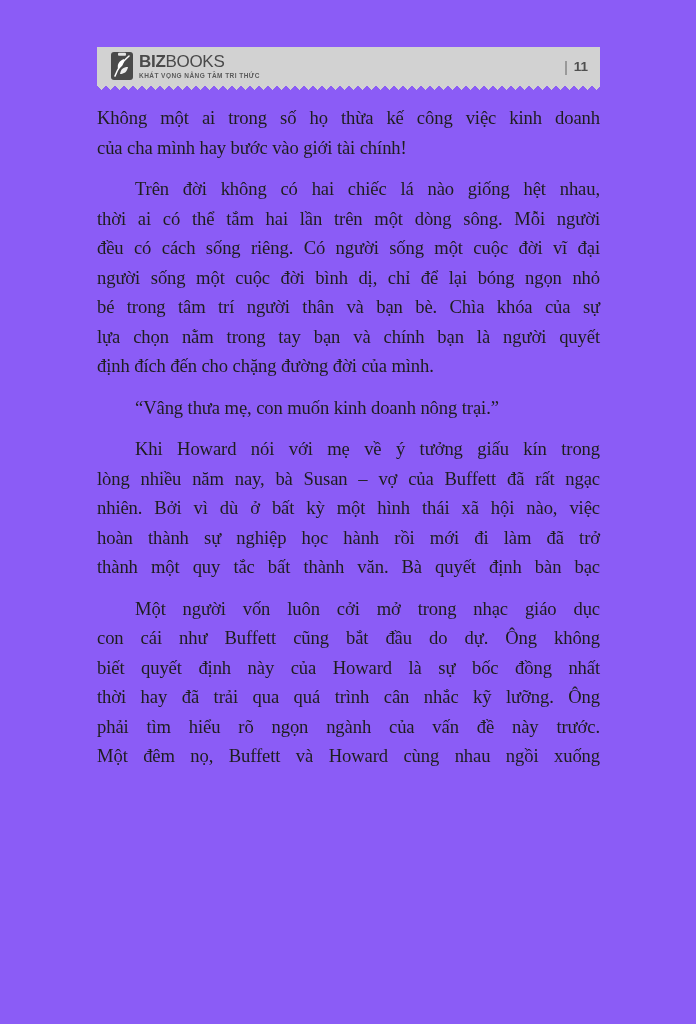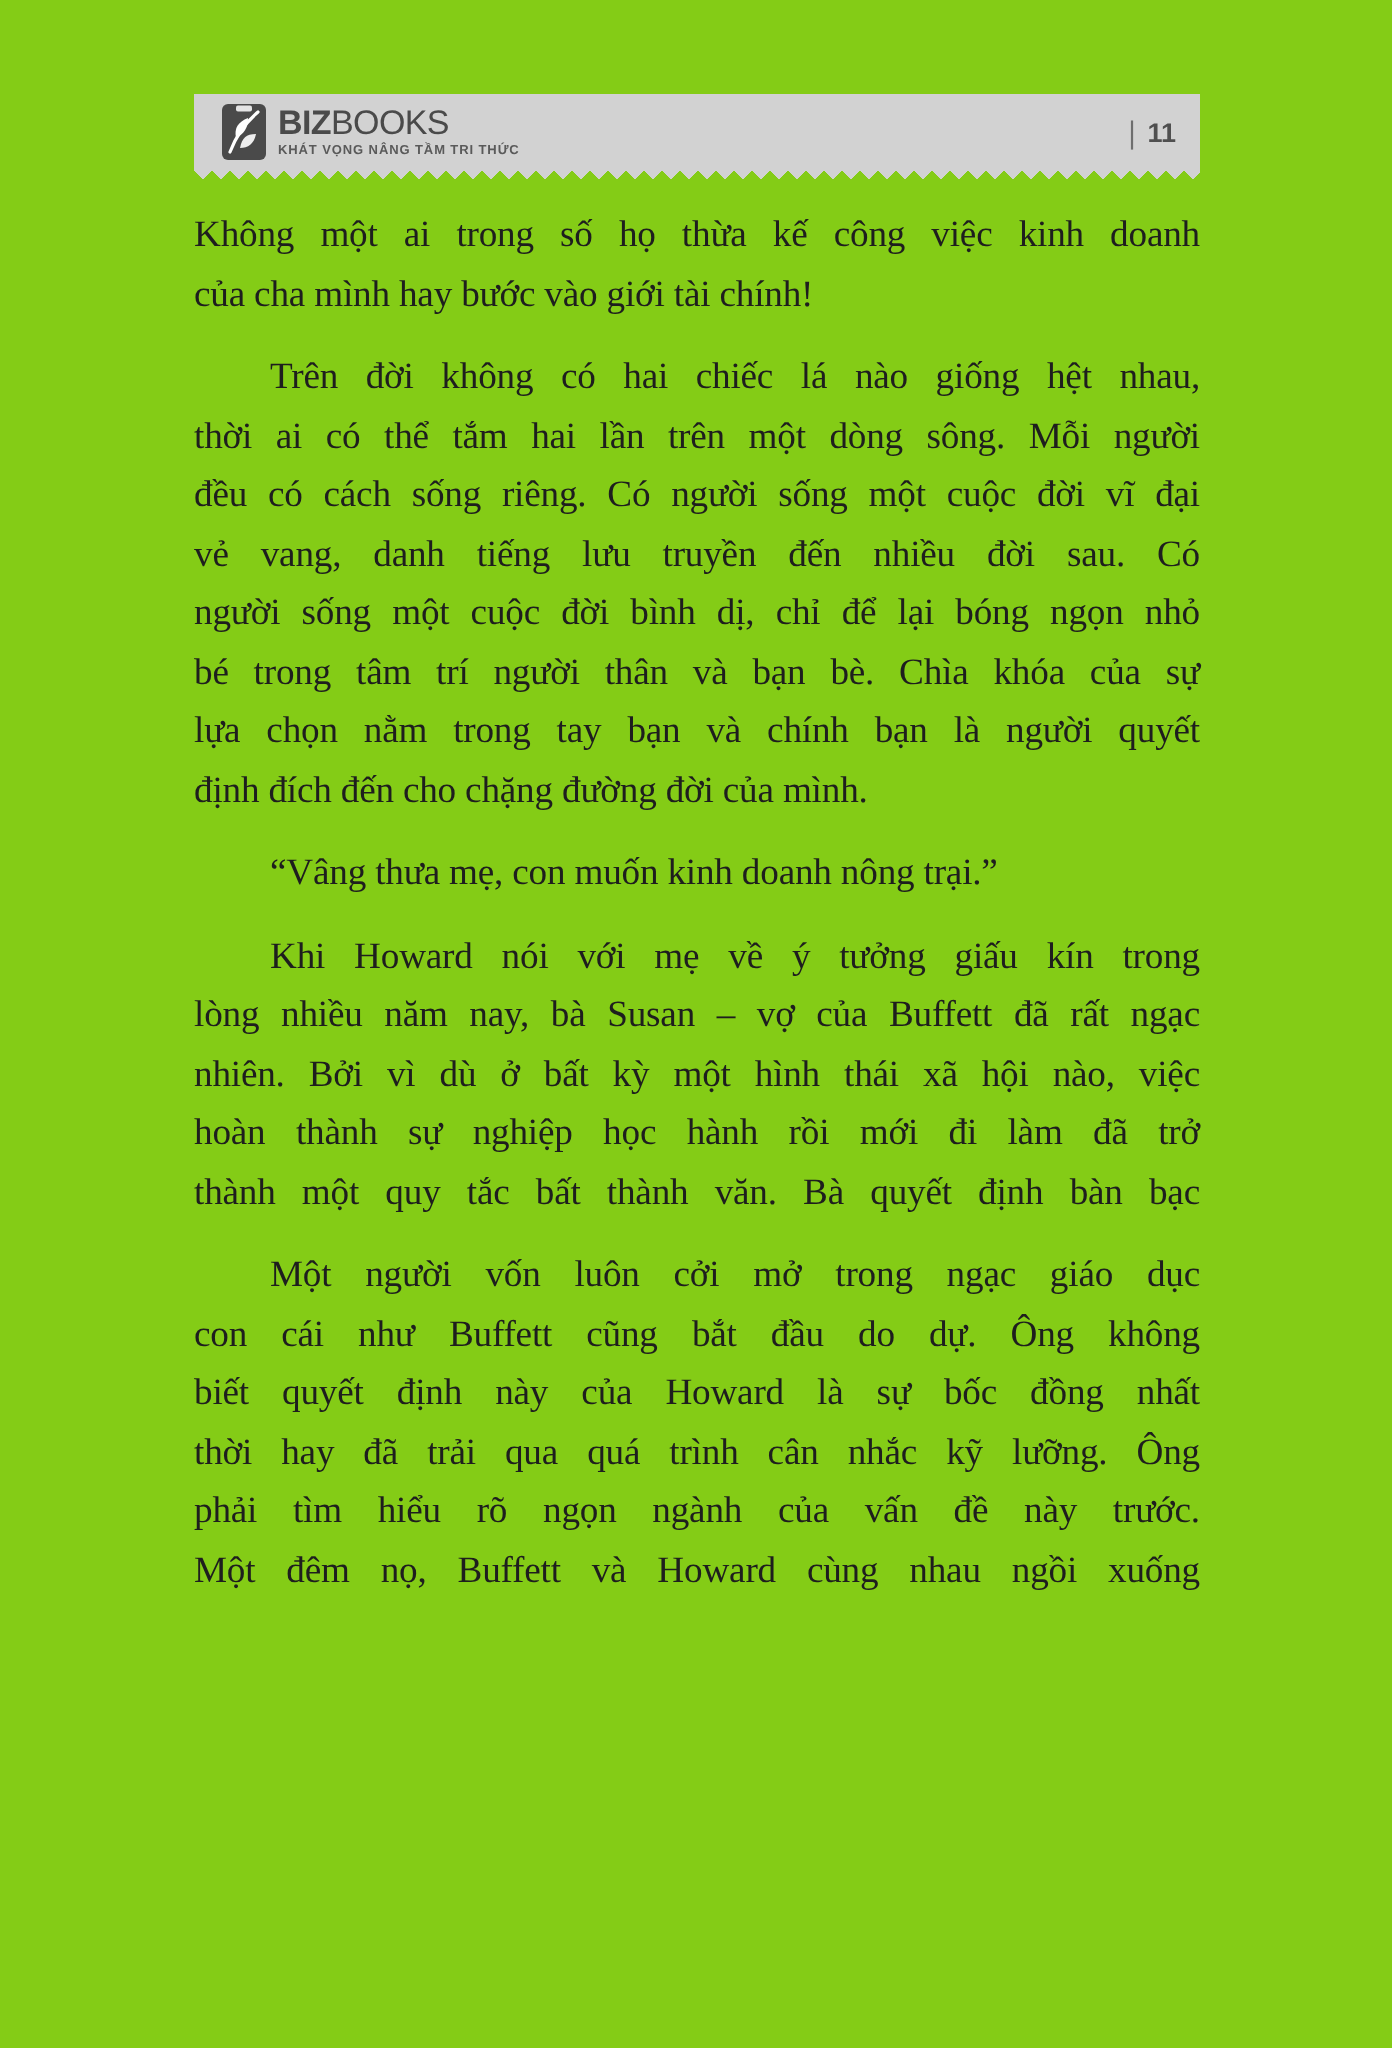--- a/index.html
+++ b/index.html
@@ -1,20 +1,20 @@
 <!DOCTYPE html>
 <html lang="vi"><head>
 <meta charset="utf-8">
 <style>
   html,body { margin:0; padding:0; }
   .page {
     position: relative;
     width: 696px;
     height: 1024px;
-    background: #84cc16;
+    background: #8b5cf6;
     overflow: hidden;
     font-family: "Liberation Serif", "DejaVu Serif", serif;
   }
 
   
   .runninghead {
     position: absolute;
     left: 97px;
     top: 47px;
     width: 503px;
@@ -112,38 +112,37 @@
 
   <main class="content" id="content">
       <div class="para">
         <div class="line">Không một ai trong số họ thừa kế công việc kinh doanh</div>
         <div class="line last-left">của cha mình hay bước vào giới tài chính!</div>
       </div>
       <div class="para">
         <div class="line first-indent">Trên đời không có hai chiếc lá nào giống hệt nhau,</div>
         <div class="line">thời ai có thể tắm hai lần trên một dòng sông. Mỗi người</div>
         <div class="line">đều có cách sống riêng. Có người sống một cuộc đời vĩ đại</div>
-        <div class="line">vẻ vang, danh tiếng lưu truyền đến nhiều đời sau. Có</div>
         <div class="line">người sống một cuộc đời bình dị, chỉ để lại bóng ngọn nhỏ</div>
         <div class="line">bé trong tâm trí người thân và bạn bè. Chìa khóa của sự</div>
         <div class="line">lựa chọn nằm trong tay bạn và chính bạn là người quyết</div>
         <div class="line last-left">định đích đến cho chặng đường đời của mình.</div>
       </div>
       <div class="para">
         <div class="line first-indent last-left">“Vâng thưa mẹ, con muốn kinh doanh nông trại.”</div>
       </div>
       <div class="para">
         <div class="line first-indent">Khi Howard nói với mẹ về ý tưởng giấu kín trong</div>
         <div class="line">lòng nhiều năm nay, bà Susan – vợ của Buffett đã rất ngạc</div>
         <div class="line">nhiên. Bởi vì dù ở bất kỳ một hình thái xã hội nào, việc</div>
         <div class="line">hoàn thành sự nghiệp học hành rồi mới đi làm đã trở</div>
         <div class="line">thành một quy tắc bất thành văn. Bà quyết định bàn bạc</div>
       </div>
       <div class="para">
-        <div class="line first-indent">Một người vốn luôn cởi mở trong ngạc giáo dục</div>
+        <div class="line first-indent">Một người vốn luôn cởi mở trong nhạc giáo dục</div>
         <div class="line">con cái như Buffett cũng bắt đầu do dự. Ông không</div>
         <div class="line">biết quyết định này của Howard là sự bốc đồng nhất</div>
         <div class="line">thời hay đã trải qua quá trình cân nhắc kỹ lưỡng. Ông</div>
         <div class="line">phải tìm hiểu rõ ngọn ngành của vấn đề này trước.</div>
         <div class="line">Một đêm nọ, Buffett và Howard cùng nhau ngồi xuống</div>
       </div>
     </main>
 
 </div>
 

